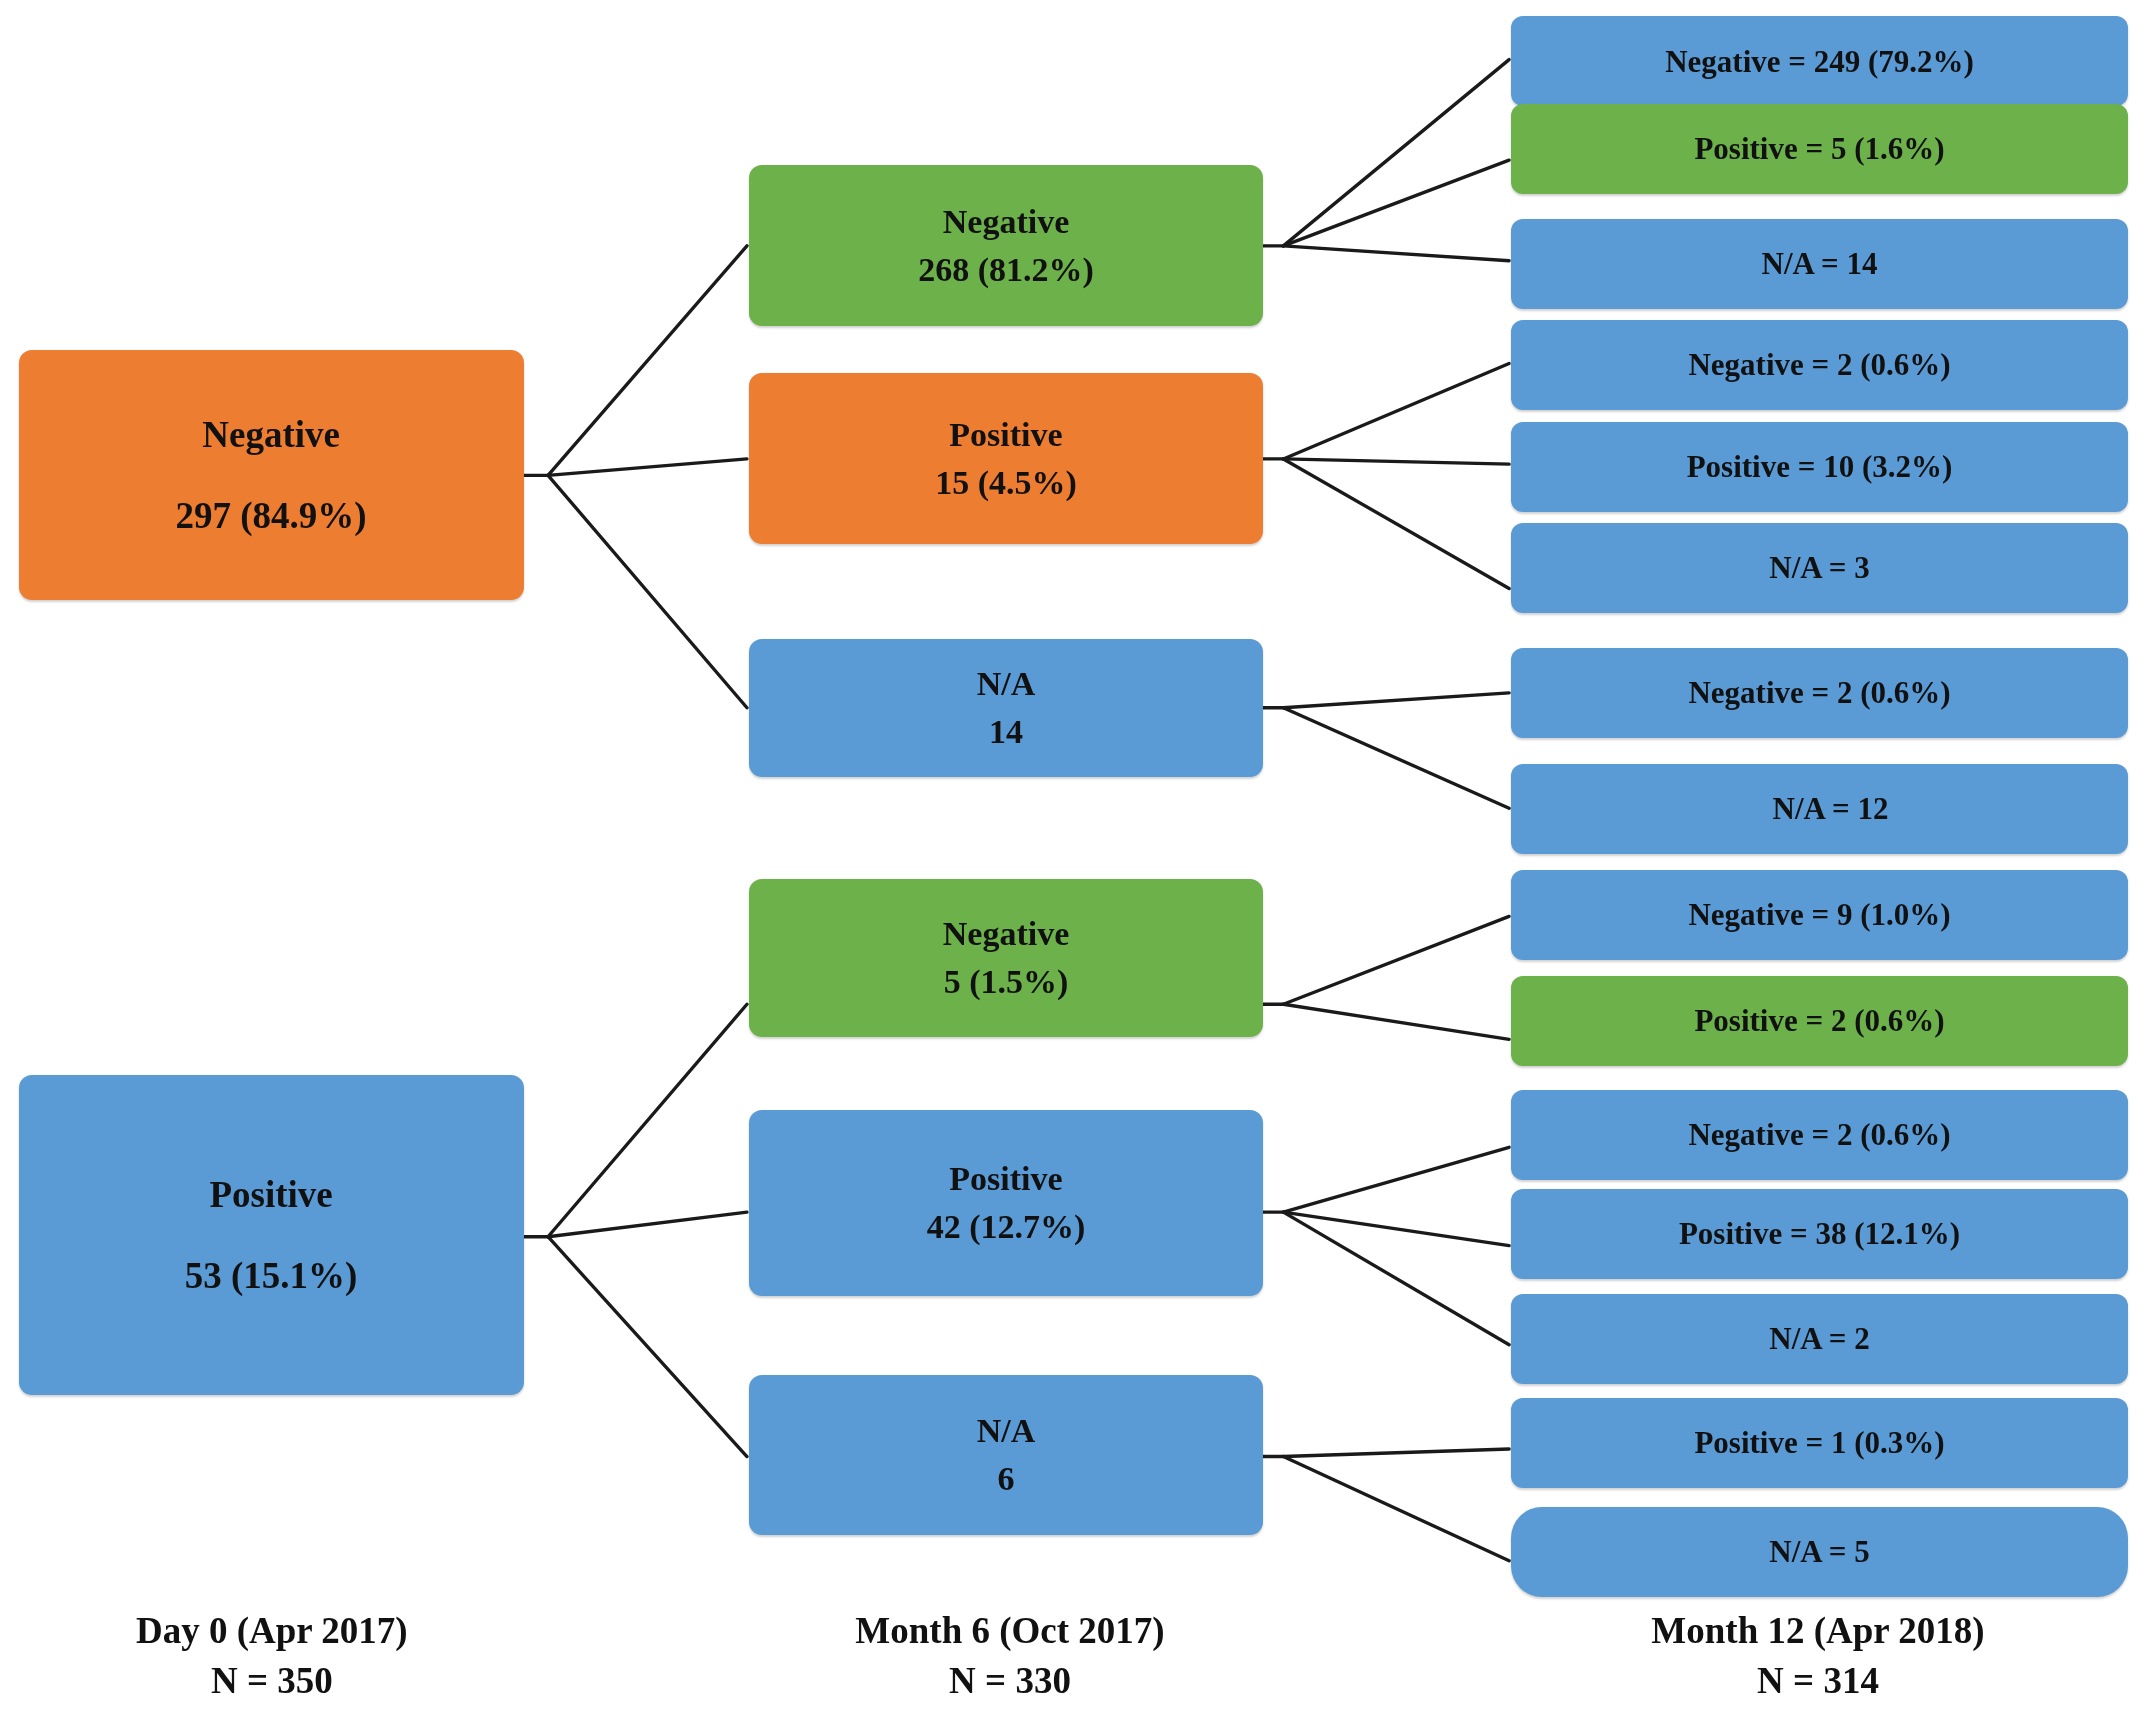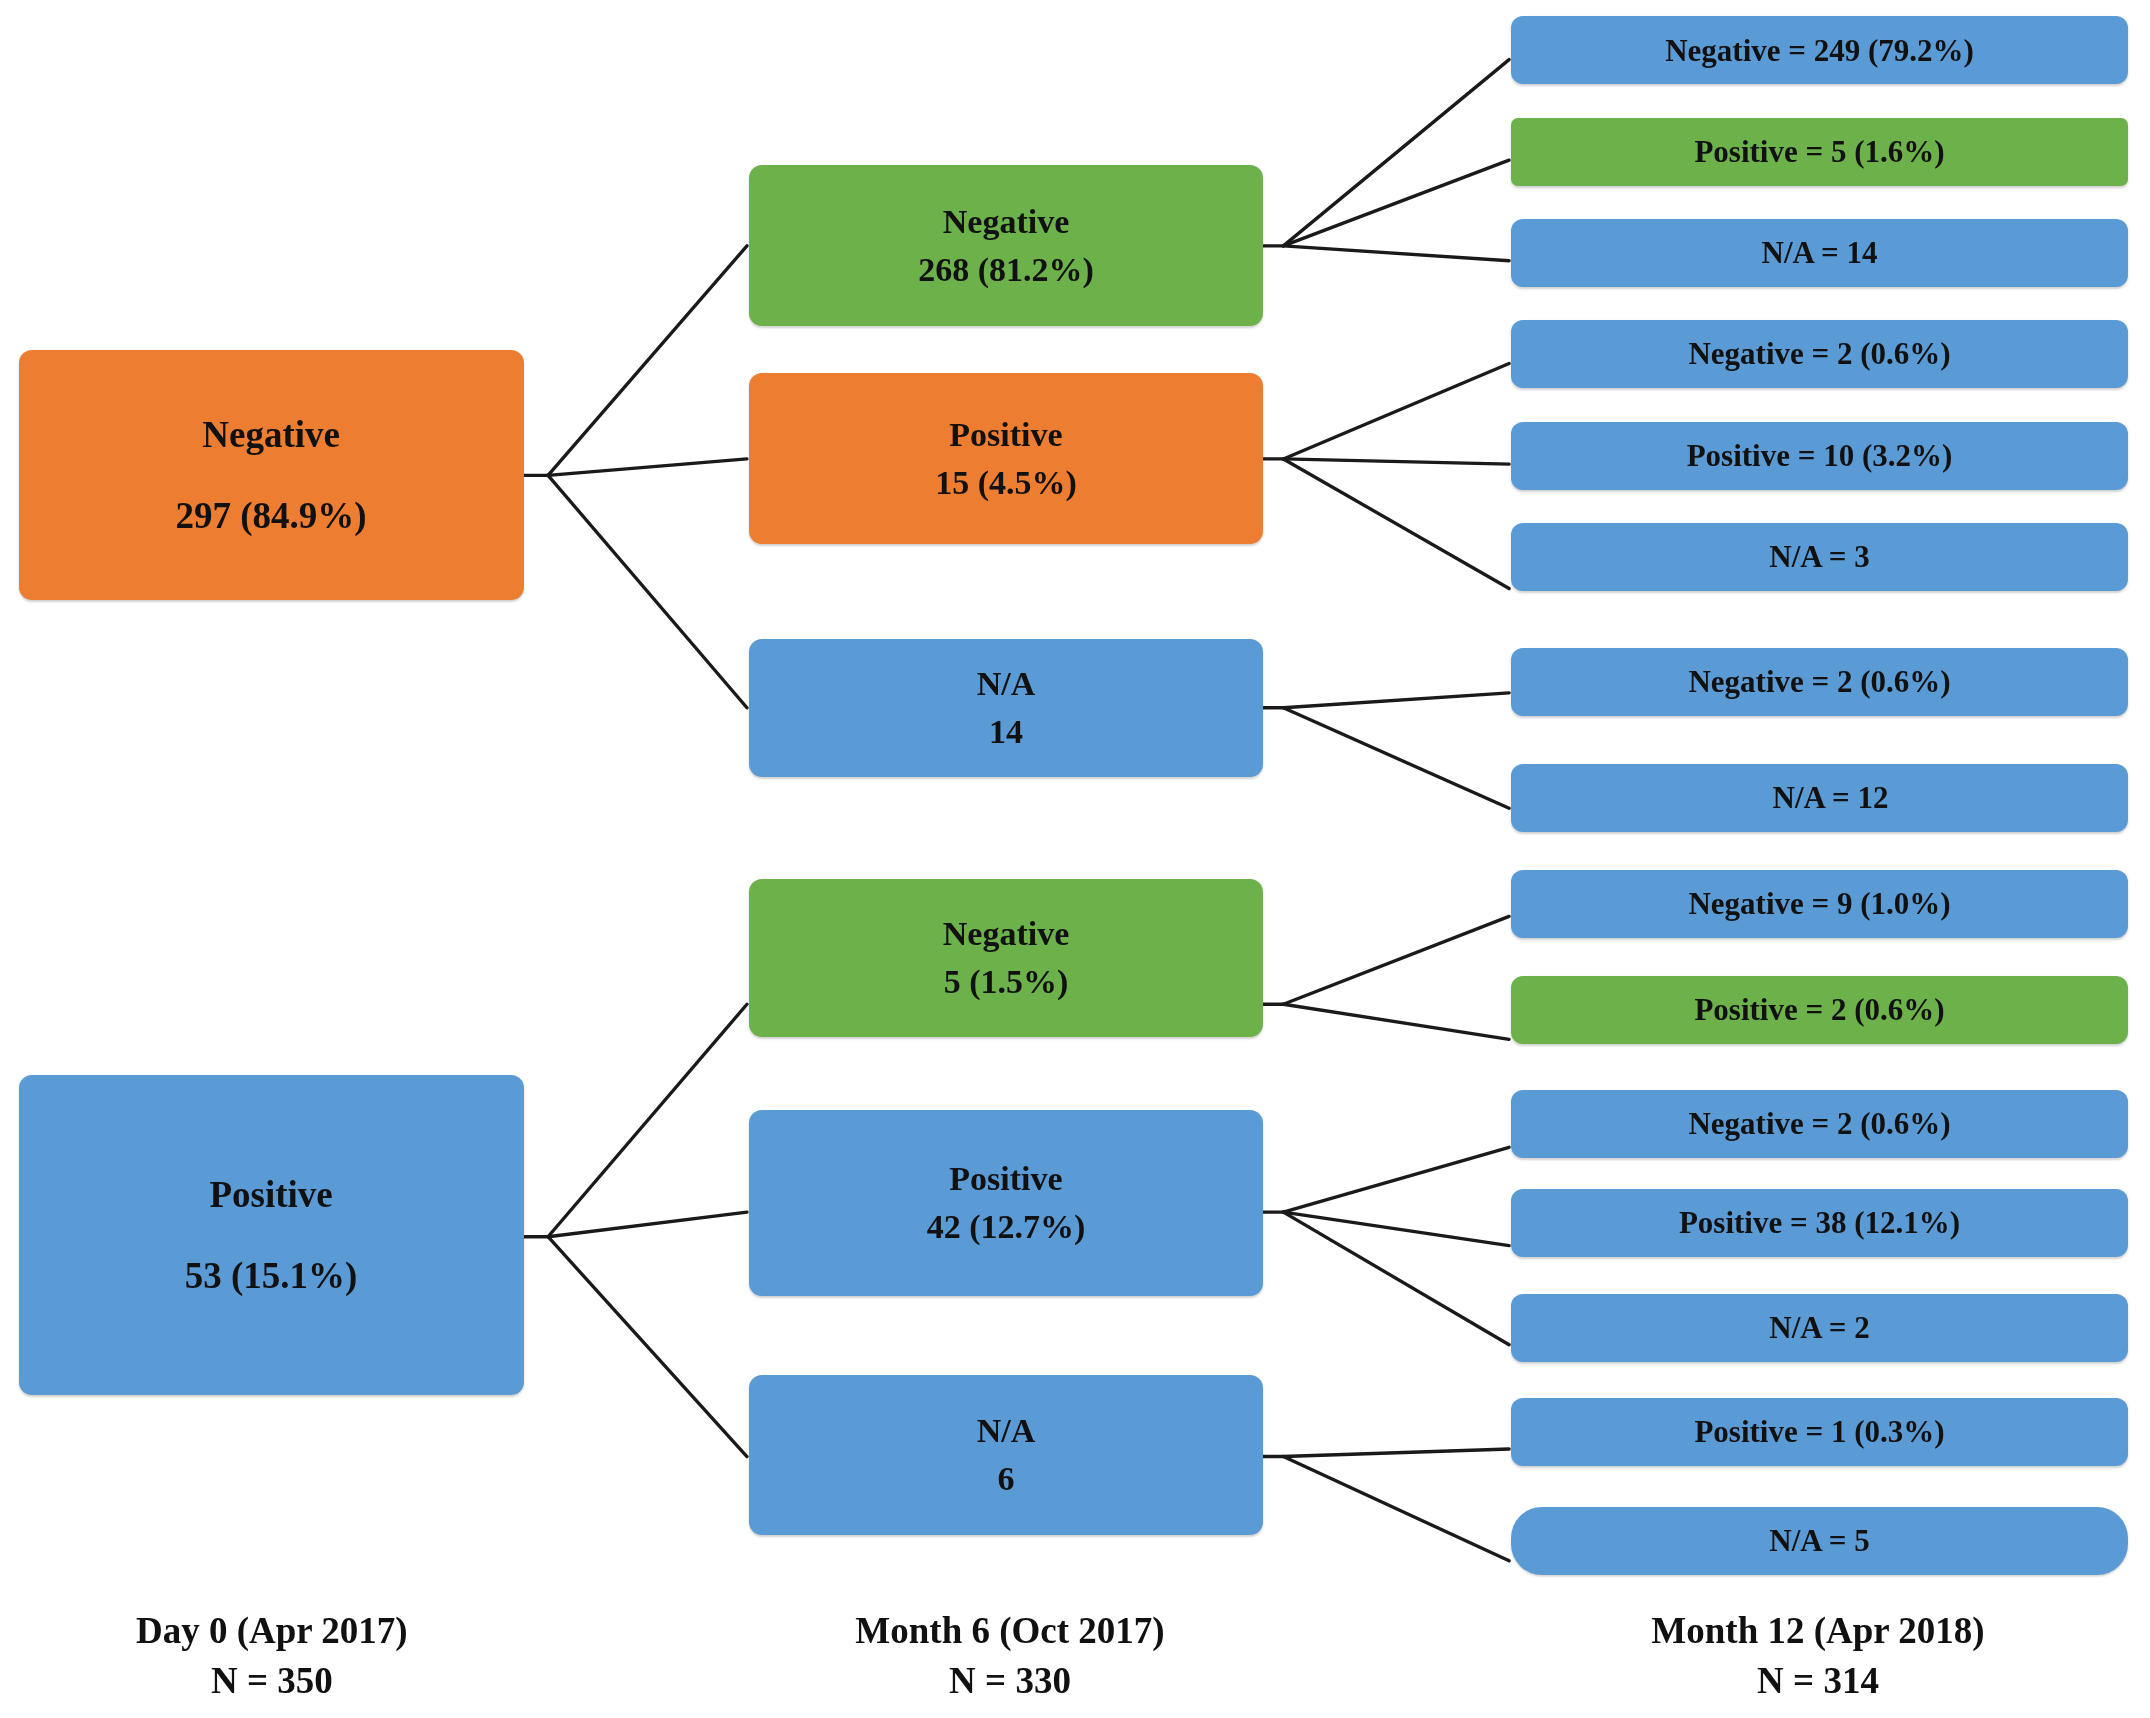--- a/index.html
+++ b/index.html
@@ -58,21 +58,21 @@
   .col2 {
     width: 514px;
     font-size: 34px;
   }
   .col2 .line1 { margin-bottom: 4.5px; }
 
   
   .col3 {
     left: 1511px;
     width: 617px;
-    height: 68px;
+    height: 90px;
     font-size: 31px;
     border-radius: 12px;
   }
 
   .axis-label {
     position: absolute;
     width: 566px;
     text-align: center;
     font-size: 37px;
     font-weight: bold;
@@ -164,21 +164,21 @@
   </div>
 
   <div class="node col2 blue" style="left:749px; top:1375px; height:160px;">
     <span class="line1">N/A</span>
     <span class="line2">6</span>
   </div>
 
   <div class="node col3 blue" style="top:16.4px;">
       <span>Negative = 249 (79.2%)</span>
     </div>
-  <div class="node col3 green" style="top:118px;border-radius:7px;">
+  <div class="node col3 green" style="top:104px;">
       <span>Positive = 5 (1.6%)</span>
     </div>
   <div class="node col3 blue" style="top:219px;">
       <span>N/A = 14</span>
     </div>
   <div class="node col3 blue" style="top:320px;">
       <span>Negative = 2 (0.6%)</span>
     </div>
   <div class="node col3 blue" style="top:422px;">
       <span>Positive = 10 (3.2%)</span>

